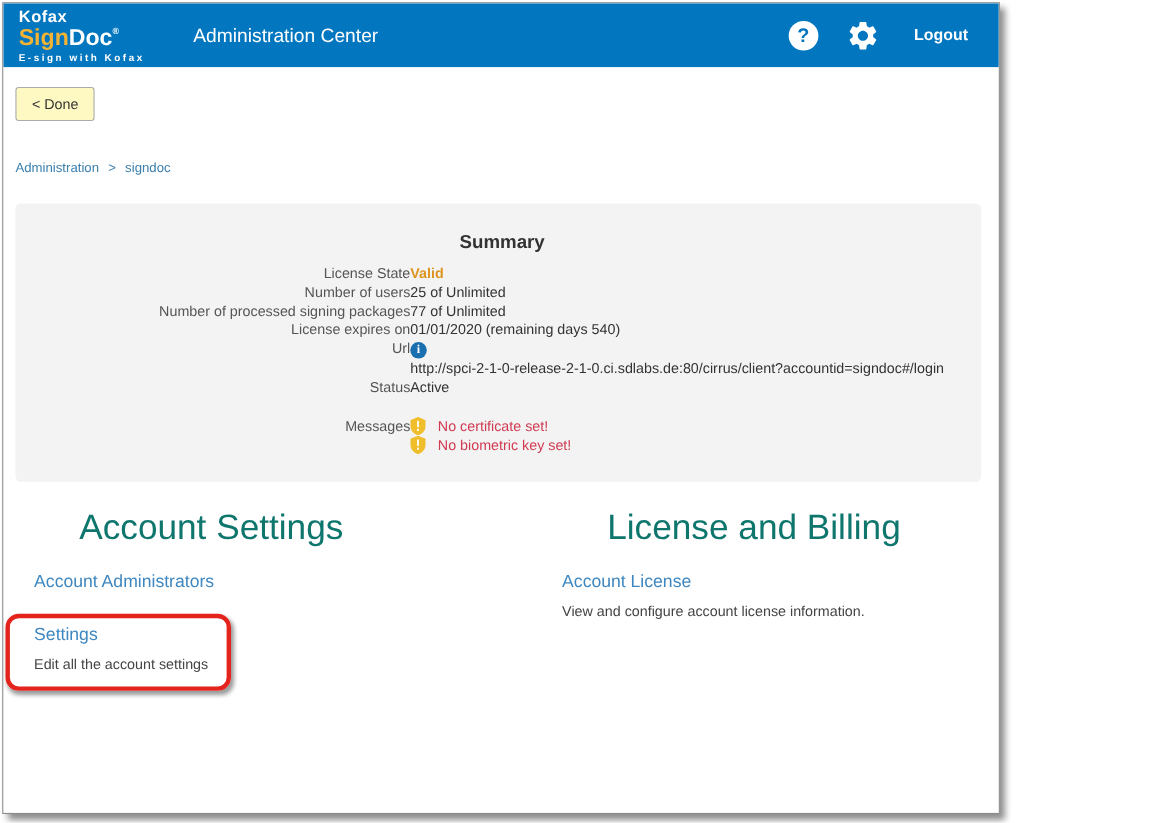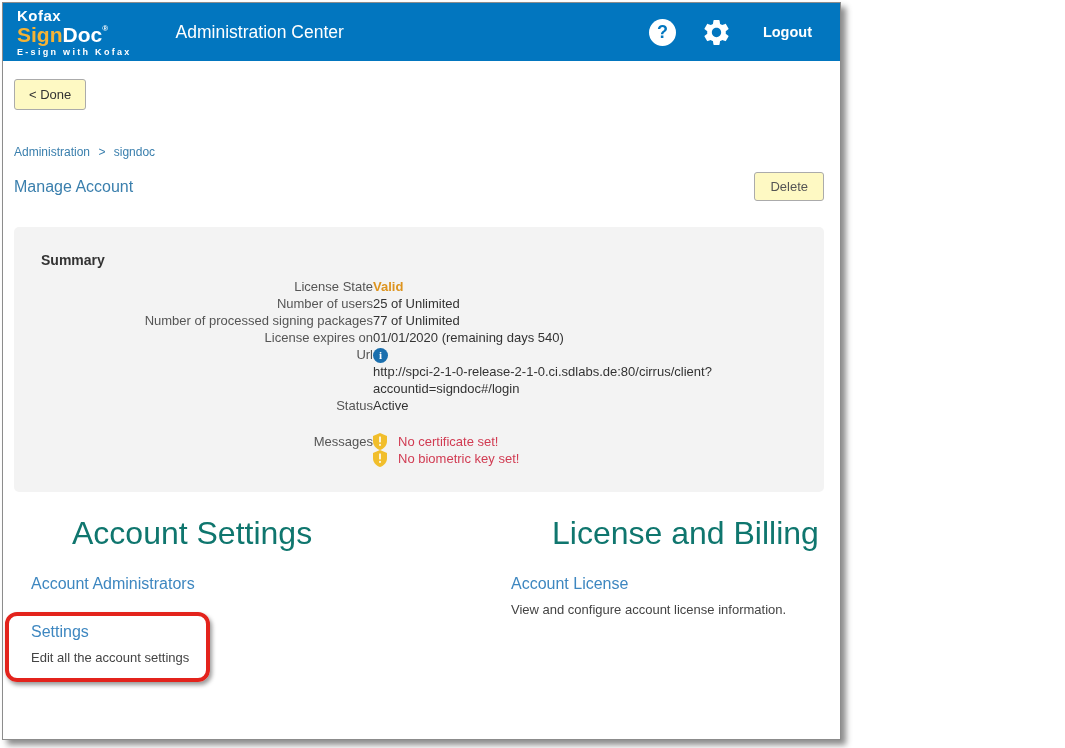--- a/index.html
+++ b/index.html
@@ -2,21 +2,21 @@
 <html><head>
 <meta charset="utf-8">
 <style>
   * { margin:0; padding:0; box-sizing:border-box; }
   html,body { background:#fff; }
   body {
     width:1065px; height:748px; overflow:hidden;
     font-family:"Liberation Sans","DejaVu Sans",sans-serif;
   }
   .frame {
-    position:relative; margin:2px 0 0 2px; width:839px; height:738px;
+    position:relative; margin:2px 0 0 2px; width:907px; height:738px;
     background:#fff; border:1px solid #8C8C8C;
     box-shadow:5px 5px 6px rgba(0,0,0,0.45);
     overflow:hidden;
   }
   
   .topbar { display:flex; align-items:center; height:58px; background:#0276BF; padding:0 28px 0 14px; }
   .logo { line-height:1; color:#fff; cursor:default; }
   .logo-l1 { font-size:15px; font-weight:bold; letter-spacing:.5px; }
   .logo-l2 { font-size:21px; font-weight:bold; margin-top:1px; }
   .lg-sign { color:#F5B335; }
@@ -34,21 +34,21 @@
     border:1px solid #ABABAB; border-radius:3px; cursor:pointer; }
   .done-btn { margin-top:18px; padding:7px 14px; }
   .breadcrumb { margin-top:35px; font-size:12px; color:#3A7FAD; }
   .crumb-link { cursor:pointer; }
   .crumb-sep { margin:0 5px; }
   .page-title-row { margin-top:13px; display:flex; align-items:center; justify-content:space-between; }
   .page-title { font-size:16px; font-weight:400; color:#3A7FAD; }
   .delete-btn { padding:6px 15px; color:#555; }
   
   .summary-panel { margin-top:26px; background:#F3F3F3; border-radius:5px; padding:25px 20px 25px 27px; font-size:13px; }
-  .summary-title { font-size:14px; font-weight:bold; color:#333; margin-bottom:10px; }
+  .summary-title { font-size:17px; font-weight:bold; color:#333; margin-bottom:10px;text-align:center; }
   .srow { display:flex; line-height:17px; color:#555; }
   .slabel { width:332px; flex:none;text-align:right; }
   .svalue { color:#333; }
   .valid { color:#DD941F; font-weight:bold; }
   .info-icon { display:inline-flex; width:15px; height:15px; border-radius:50%; background:#1A6FAE;
     color:#fff; align-items:center; justify-content:center; font-size:11px; font-weight:bold;
     font-family:"Liberation Serif",serif; cursor:pointer; }
   .spacer { height:19px; }
   .messages-list { display:flex; flex-direction:column; }
   .msg { display:flex; align-items:center; gap:11px; color:#D13B52; line-height:17px; }
@@ -91,24 +91,20 @@
 
   <main>
     <button class="btn done-btn">&lt; Done</button>
 
     <div class="breadcrumb">
       <span class="crumb-link">Administration</span>
       <span class="crumb-sep">&gt;</span>
       <span class="crumb-current">signdoc</span>
     </div>
 
-    <div class="page-title-row">
-      <h1 class="page-title">Manage Account</h1>
-      <button class="btn delete-btn">Delete</button>
-    </div>
 
     <section class="summary-panel">
       <div class="summary-title">Summary</div>
 
       <div class="srow">
         <span class="slabel">License State</span>
         <span class="svalue valid">Valid</span>
       </div>
       <div class="srow">
         <span class="slabel">Number of users</span>

